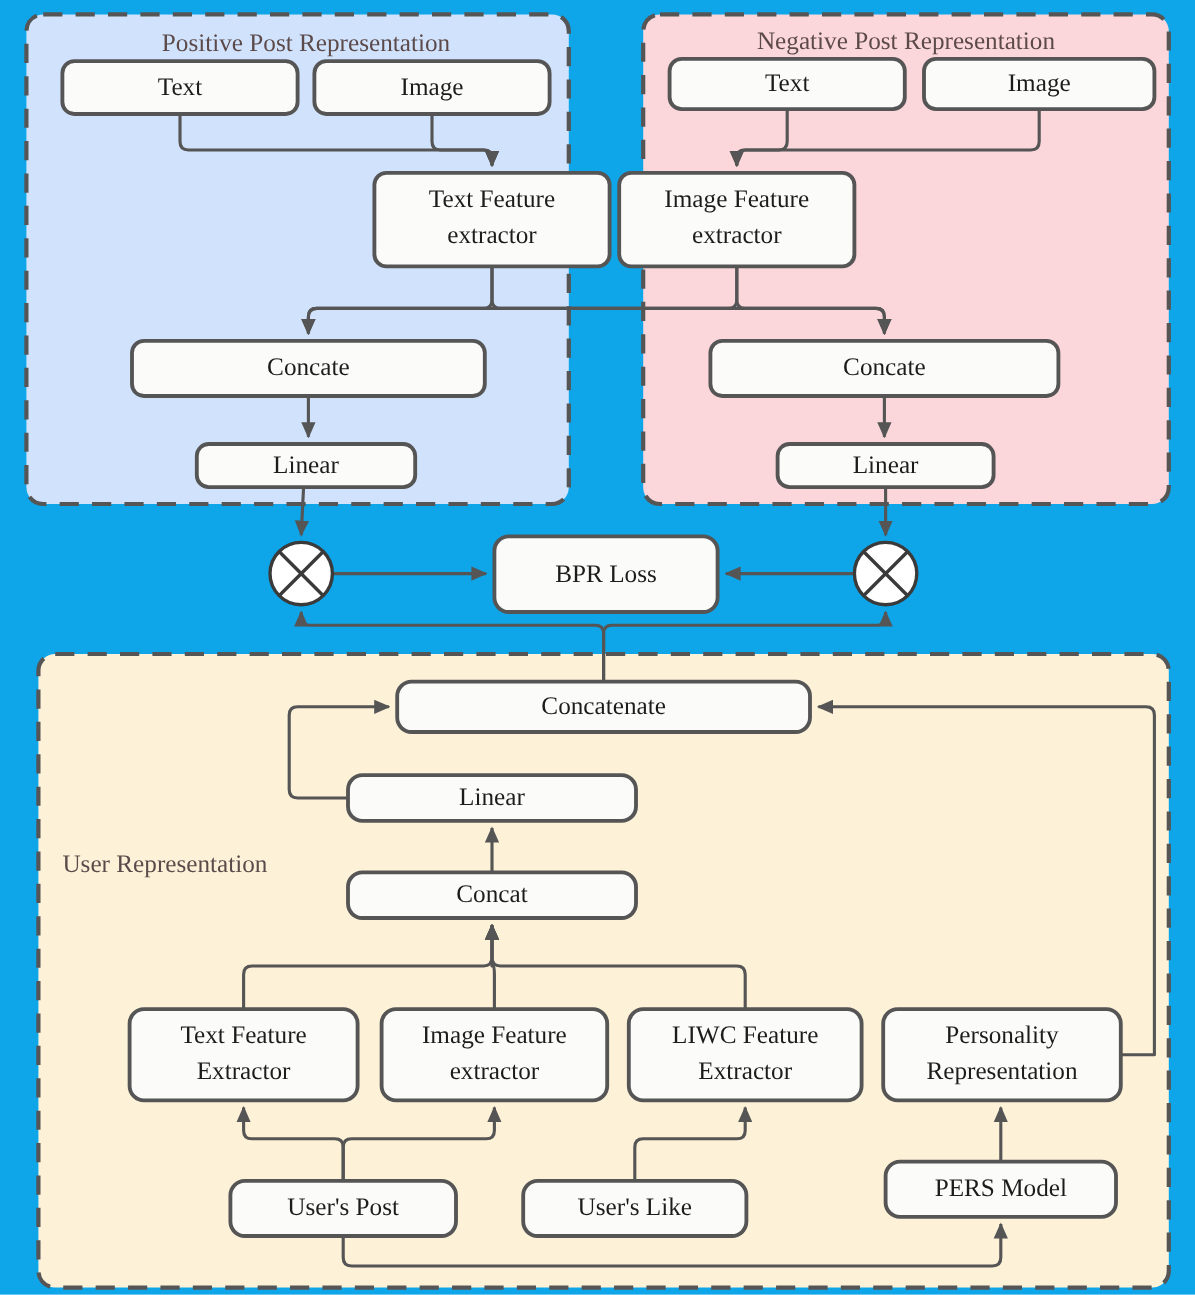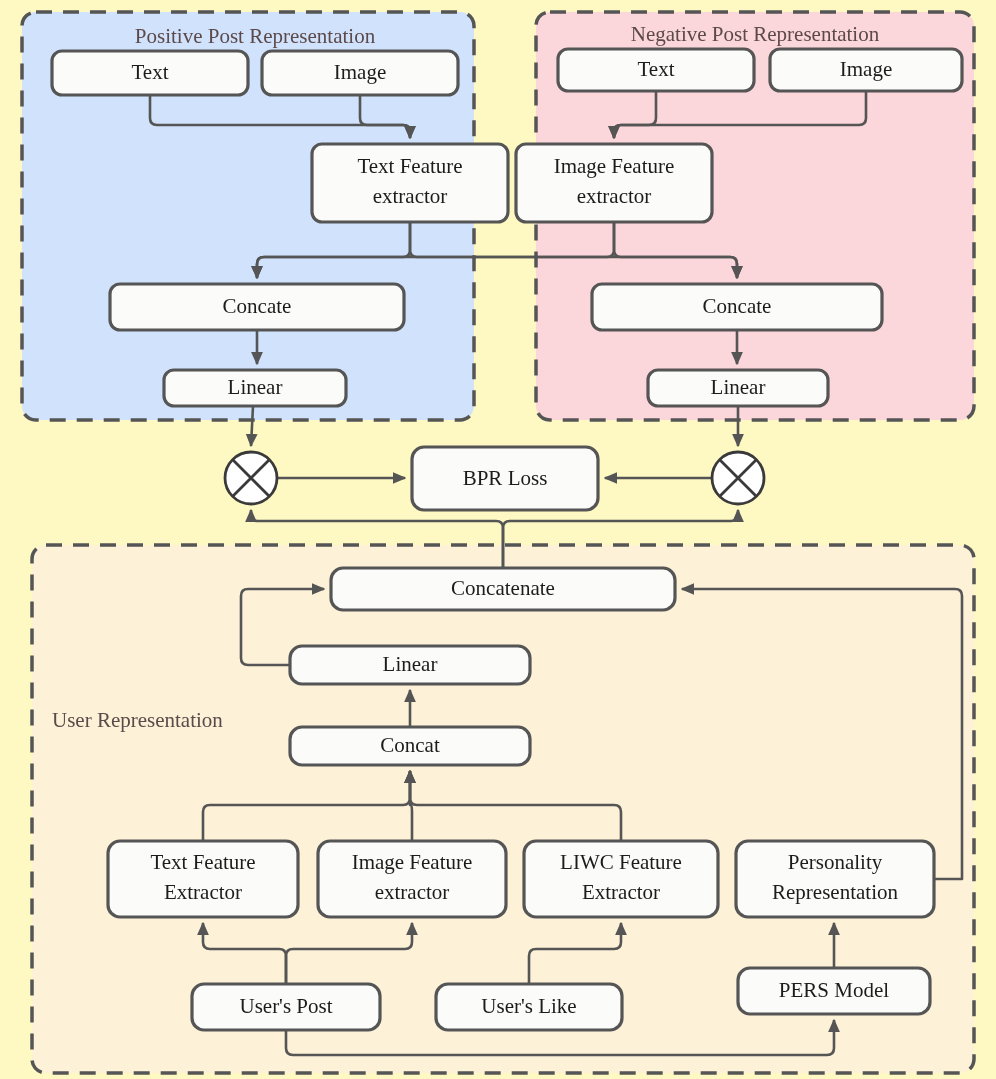--- a/index.html
+++ b/index.html
@@ -7,21 +7,21 @@
     padding: 0;
     background: #ffffff;
   }
   body {
     font-family: "Liberation Serif", "DejaVu Serif", serif;
   }
   #diagram-root {
     position: relative;
     width: 996px;
     height: 1079px;
-    background: #fef9c3;
+    background: #0ea5e9;
     overflow: hidden;
   }
   svg#diagram-svg {
     position: absolute;
     top: 0; left: 0;
     width: 996px;
     height: 1079px;
   }
   .panel-title {
     font-size: 21px;

